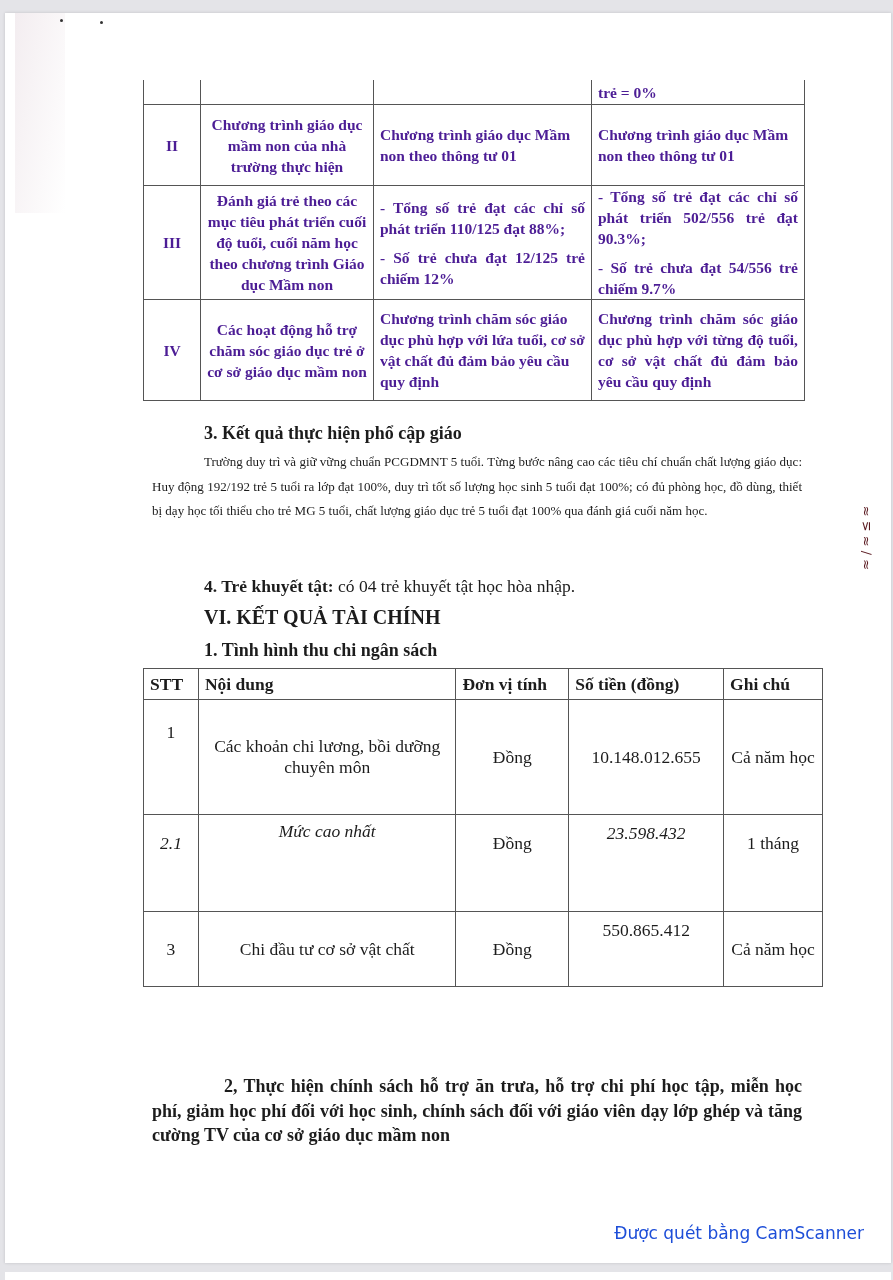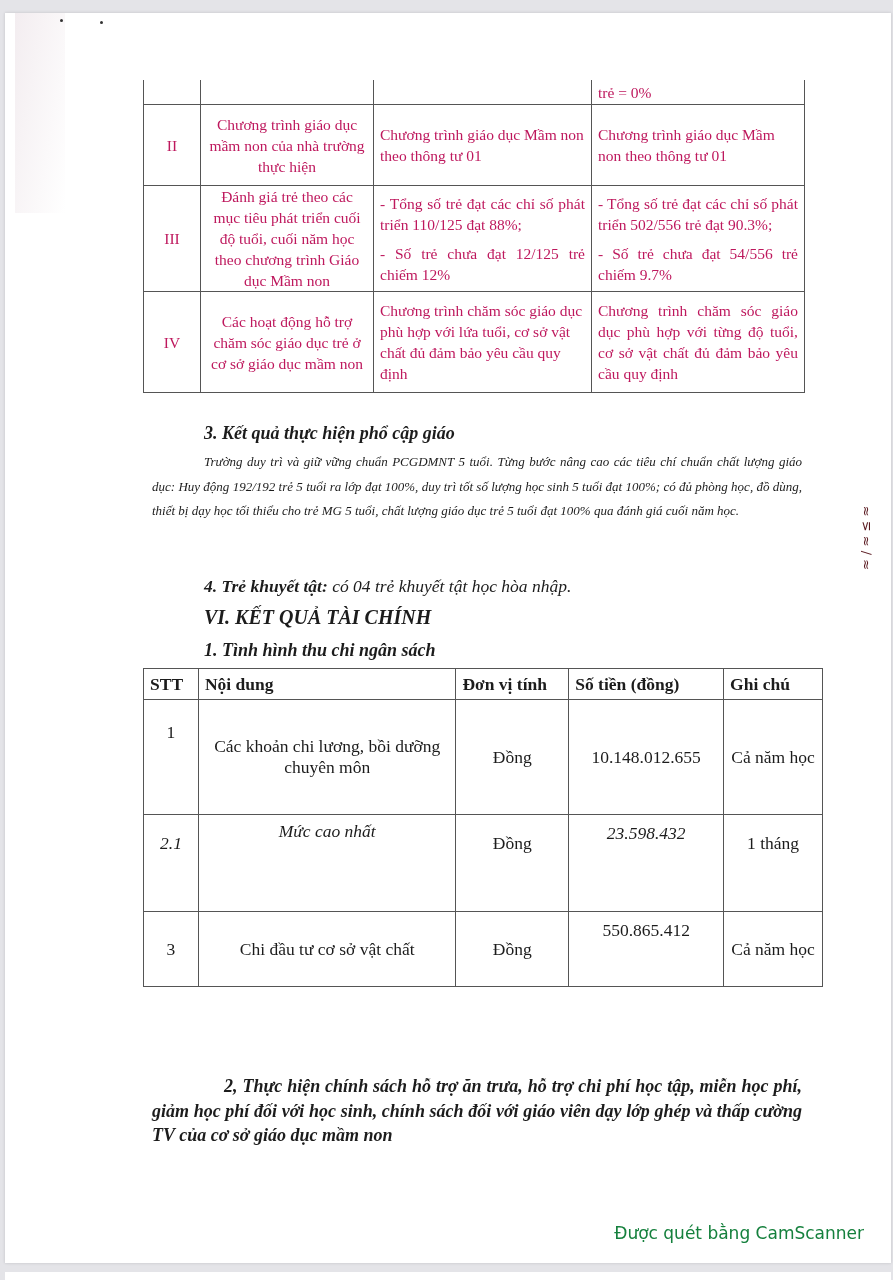--- a/index.html
+++ b/index.html
@@ -15,27 +15,27 @@
     box-shadow:0 0 3px rgba(0,0,0,0.15);
   }
   .page-fold {
     position:absolute; left:10px; top:0; width:50px; height:200px;
     background:linear-gradient(100deg, rgba(235,225,230,0.6), rgba(255,255,255,0));
   }
   .dot { position:absolute; width:3px; height:3px; background:#333; border-radius:50%; }
   .next-page {
     position:absolute; left:5px; top:1272px; width:886px; height:10px; background:#fff;
   }
-  .abs { position:absolute;font-style:italic; }
+  .abs { position:absolute; }
 
   
   table { border-collapse:collapse; position:absolute; }
   td, th { border:1px solid #555; padding:0 6px; vertical-align:middle; }
   #t1 { left:143px; top:80px; width:662px; font-size:15.5px; line-height:21px; }
-  #t1 td { color:#be185d; }
+  #t1 td { color:#4c1d95;font-weight:bold; }
   #t1 .c-no { width:44px; text-align:center; }
   #t1 .c-name { width:160px; text-align:center;margin-top:35px; }
   #t1 .c-a { width:205px; }
   #t1 .c-b { width:200px; }
   #t1 tr.r0 td { height:24px; border-top:none; }
   #t1 tr.r2 td { height:94px; }
   #t1 tr.r1 td { height:80px; }
   #t1 tr.r3 td { height:100px; }
   #t1 p { margin:0; }
   #t1 p + p { margin-top:8px; }
@@ -55,21 +55,21 @@
   #t2 .note { width:86px; }
   #t2 .it { font-style:italic; }
   #t2 tr.f1 td { height:92px; }
   #t2 tr.f2 td { height:78px; }
   #t2 tr.f3 td { height:82px; }
   #t2 tr.f4 td { height:66px; }
   #t2 tr.f5 td { height:66px; }
 
   .footer-brand {
     position:absolute; right:29px; top:1223px;
-    font-family:"DejaVu Sans", sans-serif; font-size:17px; color:#15803d;
+    font-family:"DejaVu Sans", sans-serif; font-size:17px; color:#1d4ed8;
   }
   .margin-mark {
     position:absolute; left:858px; top:440px; width:24px; height:130px;
     font-family:"DejaVu Sans", sans-serif; font-size:13px; color:#5a1a20;
     writing-mode:vertical-rl; transform:rotate(180deg);
   }
 </style>
 </head>
 <body>
 
@@ -160,19 +160,19 @@
   <tr class="f5">
     <td class="stt">3</td>
     <td class="content">Chi đầu tư cơ sở vật chất</td>
     <td class="unit">Đồng</td>
     <td class="amount" style="vertical-align:top;padding-top:8px;">550.865.412</td>
     <td class="note">Cả năm học</td>
   </tr>
 </tbody>
   </table>
 
-<div class="abs" style="left:152px;top:1074px;width:650px;font-size:18px;line-height:24.5px;font-weight:bold;text-align:justify;text-indent:72px;">2, Thực hiện chính sách hỗ trợ ăn trưa, hỗ trợ chi phí học tập, miễn học phí, giảm học phí đối với học sinh, chính sách đối với giáo viên dạy lớp ghép và thấp cường TV của cơ sở giáo dục mầm non</div>
+<div class="abs" style="left:152px;top:1074px;width:650px;font-size:18px;line-height:24.5px;font-weight:bold;text-align:justify;text-indent:72px;">2, Thực hiện chính sách hỗ trợ ăn trưa, hỗ trợ chi phí học tập, miễn học phí, giảm học phí đối với học sinh, chính sách đối với giáo viên dạy lớp ghép và tăng cường TV của cơ sở giáo dục mầm non</div>
 
 <div class="margin-mark">≈ / ≈ ≤ ≈</div>
 
 <div class="footer-brand">Được quét bằng CamScanner</div>
 
 <div class="next-page"></div>
 
 </body></html>

